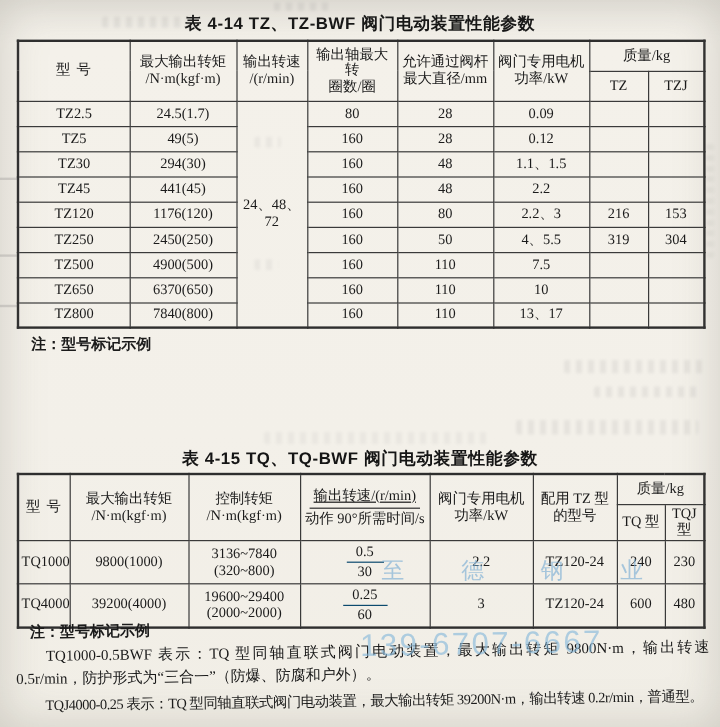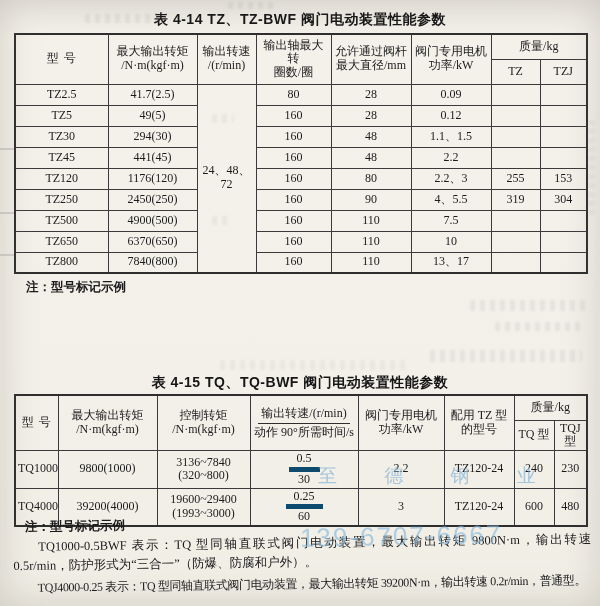--- a/index.html
+++ b/index.html
@@ -34,23 +34,23 @@
   }
   table{border:2px solid #2e2e2e;}
   th{font-weight:normal;}
   .h2l span{display:block;}
   #table1 thead tr{height:25px;}
   #table1 tbody tr{height:21px;font-family:Liberation Serif, serif;}
   #table2 thead tr{height:25px;}
   #table2 tbody tr{height:36px;}
   .model-cell{letter-spacing:1px;}
   .frac{display:inline-block;text-align:center;}
-  .frac .num{display:block;border-bottom:5px solid #0c4a6e;padding:0 8px 1px;text-align:center;}
+  .frac .num{display:block;border-bottom:1px solid #0c4a6e;padding:0 8px 1px;text-align:center;}
   .frac .den{display:block;padding-top:1px;text-align:center;}
-  .fr-head .top{display:inline-block;border-bottom:1px solid #2e2e2e;padding:0 3px 2px;}
+  .fr-head .top{display:inline-block;border-bottom:1px solid #2e2e2e;padding:0 3px 2px;text-decoration:underline;}
   .fr-head .bot{display:block;padding-top:2px;}
   .note{position:absolute;left:14px;width:578px;font-size:12.5px;}
   #note1{top:279px;}
   #note2{top:519px;transform:rotate(-0.8deg);transform-origin:0% 100%;}
   .note .lbl{font-weight:bold;margin:0 0 1px 12px;font-size:12.5px;}
   .note p{
     margin:2px 0 4px 0;text-indent:2em;text-align:justify;
     line-height:18.5px;color:#191919;
   }
   .note p.oneline{white-space:nowrap;letter-spacing:-0.4px;font-size:12px;}
@@ -126,21 +126,21 @@
         <th colspan="2">质量/kg</th>
       </tr>
       <tr>
         <th>TZ</th>
         <th>TZJ</th>
       </tr>
     </thead>
     <tbody>
       <tr>
         <td>TZ2.5</td>
-        <td>41.7(2.5)</td>
+        <td>24.5(1.7)</td>
         <td rowspan="9">24、48、72</td>
         <td>80</td>
         <td>28</td>
         <td>0.09</td>
         <td></td>
         <td></td>
       </tr>
       <tr>
         <td>TZ5</td>
         <td>49(5)</td>
@@ -167,28 +167,28 @@
         <td>2.2</td>
         <td></td>
         <td></td>
       </tr>
       <tr>
         <td>TZ120</td>
         <td>1176(120)</td>
         <td>160</td>
         <td>80</td>
         <td>2.2、3</td>
-        <td>255</td>
+        <td>216</td>
         <td>153</td>
       </tr>
       <tr>
         <td>TZ250</td>
         <td>2450(250)</td>
         <td>160</td>
-        <td>90</td>
+        <td>50</td>
         <td>4、5.5</td>
         <td>319</td>
         <td>304</td>
       </tr>
       <tr>
         <td>TZ500</td>
         <td>4900(500)</td>
         <td>160</td>
         <td>110</td>
         <td>7.5</td>
@@ -280,21 +280,21 @@
         <td>2.2</td>
         <td>TZ120-24</td>
         <td>240</td>
         <td>230</td>
       </tr>
       <tr>
         <td>TQ4000</td>
         <td>39200(4000)</td>
         <td class="h2l">
           <span>19600~29400</span>
-          <span>(1993~3000)</span>
+          <span>(2000~2000)</span>
         </td>
         <td>
           <span class="frac">
             <span class="num">0.25</span>
             <span class="den">60</span>
           </span>
         </td>
         <td>3</td>
         <td>TZ120-24</td>
         <td>600</td>

